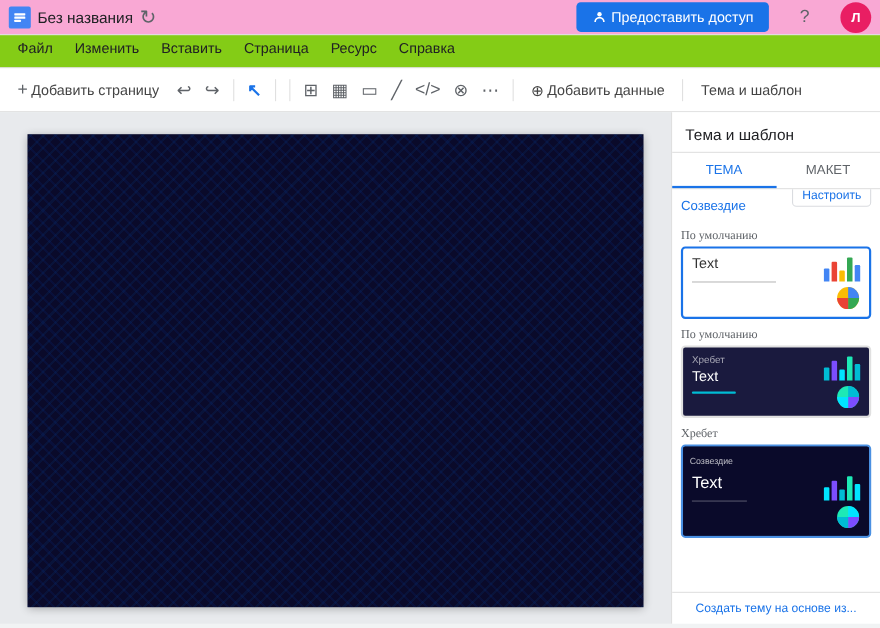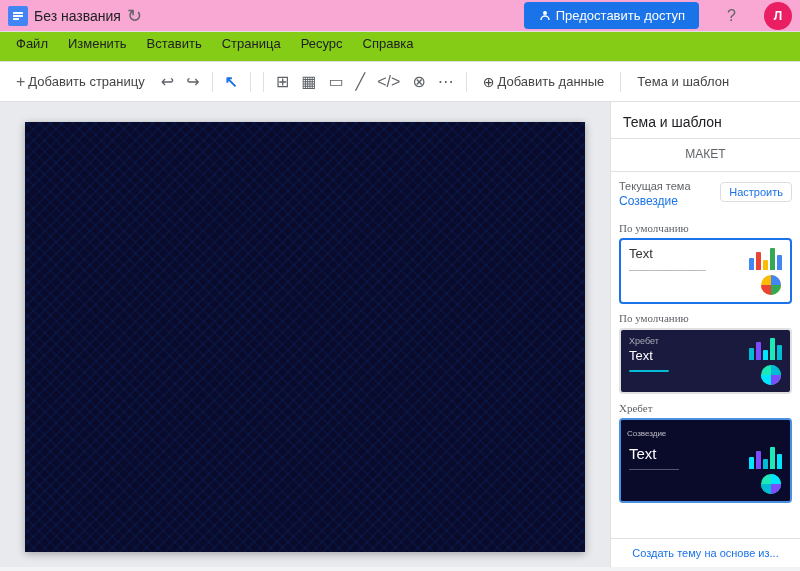--- a/index.html
+++ b/index.html
@@ -375,26 +375,26 @@
 <div class="main-content">
 
   <div class="canvas-area">
     <div class="slide-canvas"></div>
   </div>
 
   <div class="right-panel">
     <div class="panel-header">Тема и шаблон</div>
 
     <div class="panel-tabs">
+      <div class="panel-tab active">ТЕМА</div>
       <div class="panel-tab">МАКЕТ</div>
     </div>
 
     <div class="panel-body">
       <div>
-        <div class="current-theme-label">Текущая тема</div>
         <div style="display:flex; justify-content:space-between; align-items:center; margin-bottom:8px;">
           <div class="current-theme-name">Созвездие</div>
           <button class="customize-btn">Настроить</button>
         </div>
       </div>
 
       <div class="theme-section-label">По умолчанию</div>
       <div class="theme-card theme-card-default selected">
         <div class="theme-card-inner">
           <div class="theme-card-text-side">

